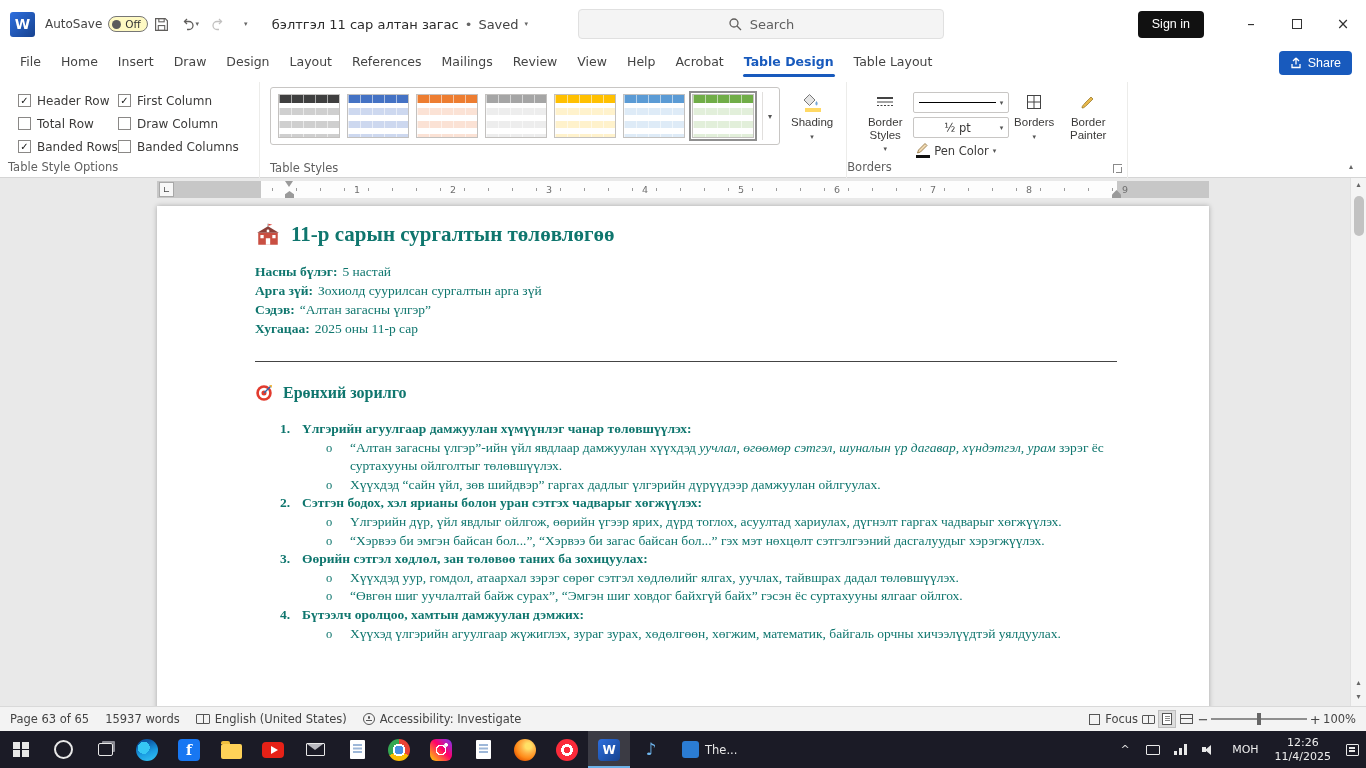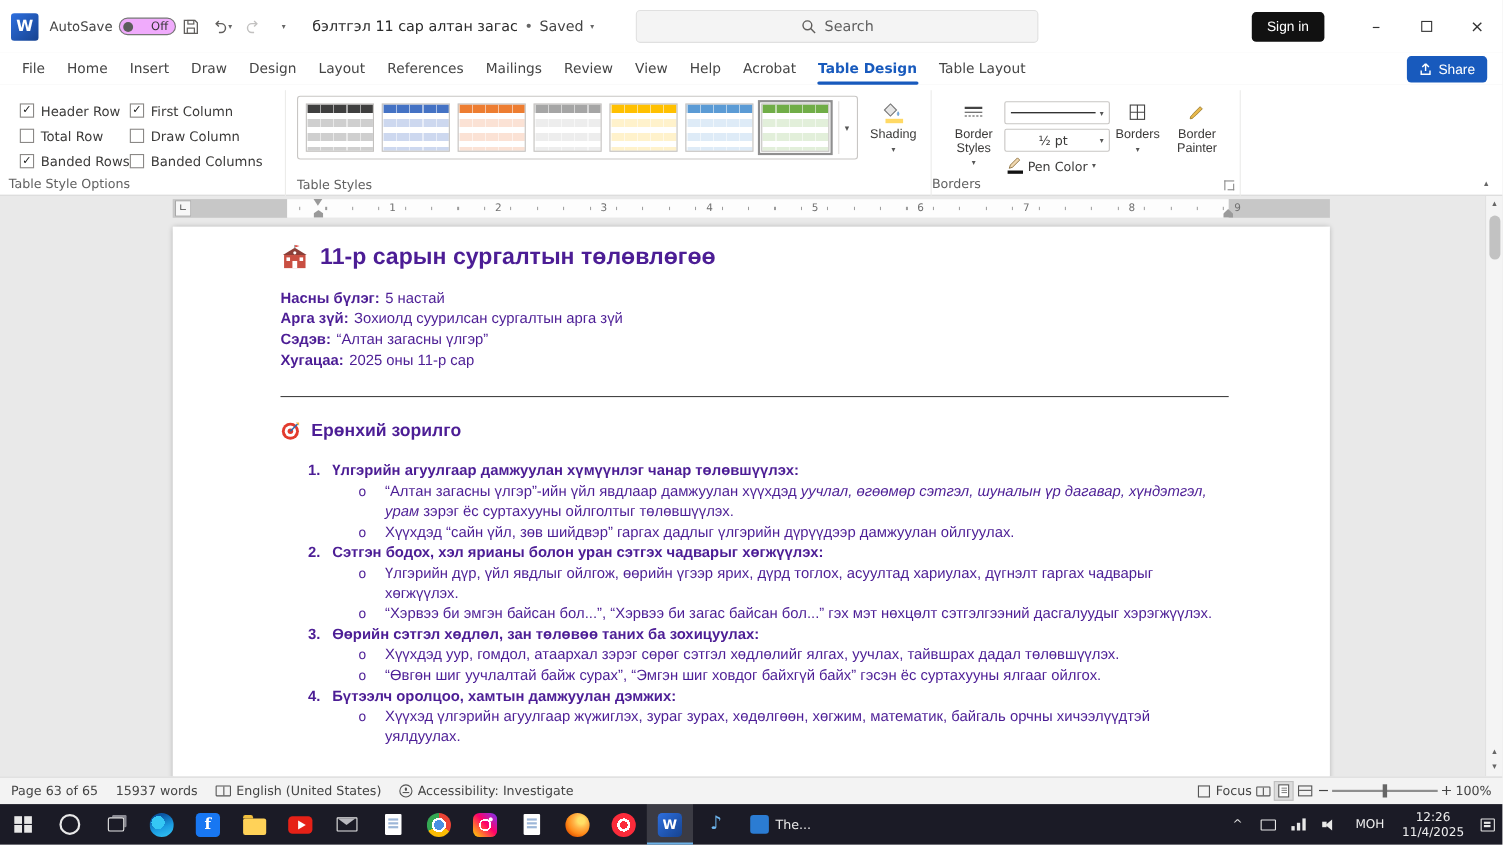--- a/index.html
+++ b/index.html
@@ -3,21 +3,21 @@
 <meta charset="utf-8">
 <style>
   *{margin:0;padding:0;box-sizing:border-box}
   html,body{width:1366px;height:768px;overflow:hidden}
   body{font-family:"DejaVu Sans","Liberation Sans",sans-serif;background:#e9e9e9;position:relative;font-size:12px;color:#333}
 
   
   .titlebar{position:absolute;top:0;left:0;width:1366px;height:48px;background:#fff;display:flex;align-items:center;padding-left:10px;z-index:6}
   .wlogo{width:25px;height:25px;border-radius:3px;background:linear-gradient(135deg,#2d6fdf,#17428f);color:#fff;font-weight:bold;display:flex;align-items:center;justify-content:center;font-size:14px;margin-right:10px}
   .autosave{display:flex;align-items:center;gap:6px;font-size:12px;color:#444}
-  .switch{height:16px;border:1px solid #767676;border-radius:9px;display:flex;align-items:center;padding:0 6px 0 3px;gap:16px;background:#f0abfc}
+  .switch{height:16px;border:1px solid #767676;border-radius:9px;display:flex;align-items:center;padding:0 6px 0 3px;gap:4px;background:#fef9c3}
   .knob{width:9px;height:9px;border-radius:50%;background:#5c5c5c}
   .offlbl{font-size:10.5px;color:#333}
   .qat{width:26px;height:26px;border:none;background:transparent;display:flex;align-items:center;justify-content:center;margin:0 1px;border-radius:3px;gap:1px}
   .qat.dis{opacity:.38}
   .chv-s{font-size:7px;color:#666}
   .doctitle{display:flex;align-items:center;gap:6px;margin-left:12px;font-size:13px;color:#2b2b2b;white-space:nowrap}
   .doctitle .sep{color:#666}
   .doctitle .saved{color:#444}
   .tsearch{position:absolute;left:578px;top:9px;width:366px;height:30px;background:#f4f4f4;border:1px solid #e0e0e0;border-radius:4px;display:flex;align-items:center;justify-content:center;gap:8px;color:#5f5f5f;font-size:13px}
   .tb-right{margin-left:auto;display:flex;align-items:center;height:100%}
@@ -68,21 +68,21 @@
   
   .docarea{position:absolute;top:178px;left:0;width:1366px;height:528px;background:#e9e9e9;overflow:hidden}
   .ruler{position:absolute;left:157px;top:3px;width:1052px;height:17px;background:#c7c7c7}
   .rwhite{position:absolute;left:104px;top:0;width:856px;height:100%;background-color:#fdfdfd;background-image:repeating-linear-gradient(90deg,#9b9b9b 0 1px,transparent 1px 24px);background-size:auto 3px;background-repeat:repeat-x;background-position:11px calc(100% - 7px)}
   .rnum{position:absolute;top:3px;font-size:9.5px;color:#6f6f6f;transform:translateX(-50%)}
   .tabsel{position:absolute;left:2px;top:1px;width:15px;height:15px;background:#f7f7f7;border:1px solid #a8a8a8;font-size:9px;color:#444;display:flex;align-items:center;justify-content:center}
   .indl{position:absolute;left:128px;top:0;width:9px;height:17px}
   .indl::before{content:"";position:absolute;left:0;top:0;border-left:4.5px solid transparent;border-right:4.5px solid transparent;border-top:6px solid #9a9a9a}
   .indl::after{content:"";position:absolute;left:0;bottom:0;width:9px;height:7px;background:#9a9a9a;clip-path:polygon(50% 0,100% 45%,100% 100%,0 100%,0 45%)}
   .indr{position:absolute;left:955px;bottom:0;width:9px;height:8px;background:#9a9a9a;clip-path:polygon(50% 0,100% 55%,100% 100%,0 100%,0 55%)}
-  .page{position:absolute;left:157px;top:28px;width:1052px;height:520px;background:#fff;box-shadow:0 0 5px rgba(0,0,0,.28);padding:14px 92px 0 98px;font-family:Liberation Sans, sans-serif;color:#4c1d95}
+  .page{position:absolute;left:157px;top:28px;width:1052px;height:520px;background:#fff;box-shadow:0 0 5px rgba(0,0,0,.28);padding:14px 92px 0 98px;font-family:Liberation Serif, serif;color:#0f766e}
   .vsb{position:absolute;right:0;top:0;width:16px;height:100%;background:#f4f4f4;border-left:1px solid #e1e1e1}
   .vsb .arr{position:absolute;left:0;width:100%;text-align:center;font-size:8px;color:#666;line-height:14px}
   .a-top{top:0}.a-b1{bottom:16px}.a-b2{bottom:2px}
   .thumb{position:absolute;left:3px;top:18px;width:10px;height:40px;background:#c2c2c2;border-radius:5px}
 
   .dtitle{font-size:21px;font-weight:bold;display:flex;align-items:center;gap:10px;margin:2px 0 15px}
   .metaline{font-size:13.5px;line-height:19px}
   .mlabel{font-weight:bold}
   .mval{margin-left:5px}
   .dochr{border:none;border-top:1px solid #444;margin:23px 0 0}

